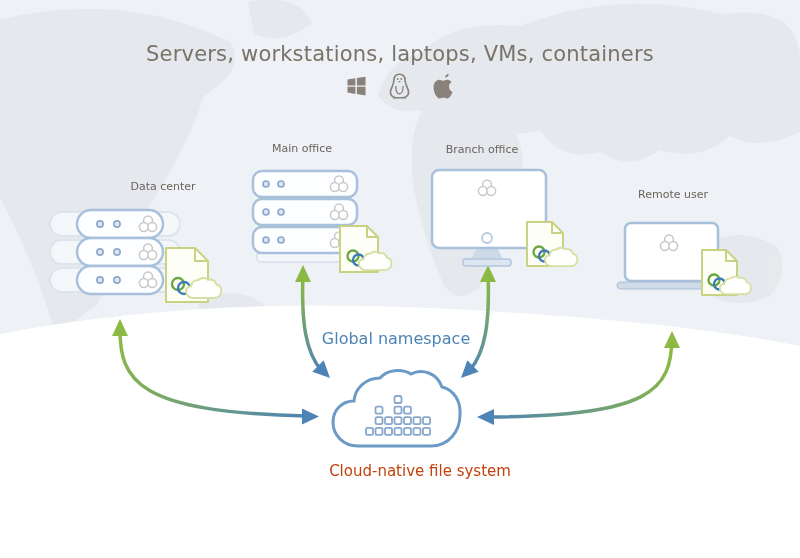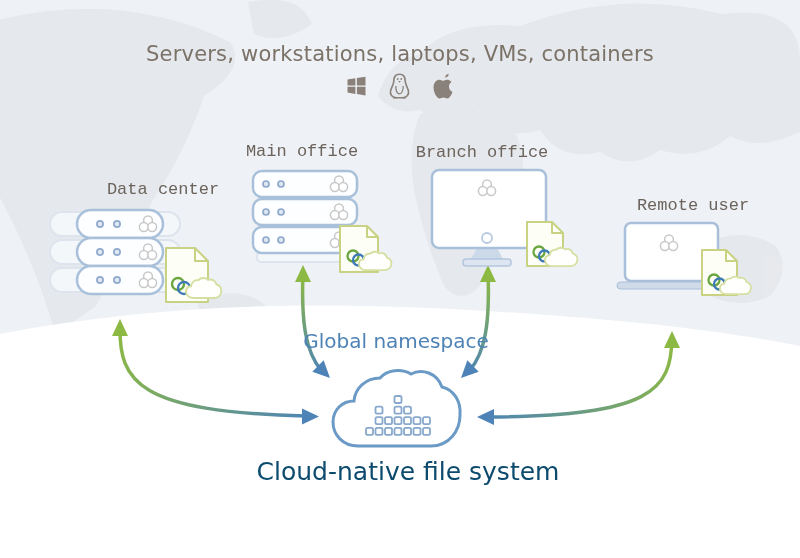--- a/index.html
+++ b/index.html
@@ -4,29 +4,29 @@
 <style>
   html,body{margin:0;padding:0;background:#ffffff;}
   #stage{
     position:relative;width:800px;height:534px;overflow:hidden;
     background:#eef1f5;
     font-family:"DejaVu Sans","Liberation Sans",sans-serif;
   }
   .abs{position:absolute;}
   .ctr{transform:translateX(-50%);white-space:nowrap;}
   #title{left:400px;top:42px;font-size:21px;color:#7b7268;letter-spacing:.2px;}
-  .node-label{font-size:17px;color:#6b635c;font-family:Liberation Mono, monospace;}
-  #namespace-label{left:396px;top:329px;font-size:20px;color:#4d83b5;}
-  #caption{left:408px;top:457px;font-size:25px;line-height:29px;color:#0c4a6e;text-align:center;}
+  .node-label{font-size:11px;color:#6b635c;}
+  #namespace-label{left:396px;top:329px;font-size:16px;color:#4d83b5;}
+  #caption{left:420px;top:457px;font-size:15px;line-height:29px;color:#c2410c;text-align:center;}
   #platform-icons{left:400px;top:73px;display:flex;gap:22px;align-items:center;}
   svg{display:block;}
   .lbl-dc{left:123px;top:180px;margin-left:40px;}
   .lbl-mo{left:302px;top:142px;}
   .lbl-bo{left:482px;top:143px;}
-  .lbl-ru{left:673px;top:196px;margin-left:20px;}
+  .lbl-ru{left:673px;top:188px;}
 </style>
 </head>
 <body>
 
 <div id="stage">
 
   <svg class="abs" style="left:0;top:0" width="800" height="558" viewBox="0 0 800 558">
     <g fill="#e5e8ec" stroke="none" opacity="0.9">
       <path d="M-10,22 Q120,-12 230,42 Q248,68 204,96 Q186,150 152,202 Q122,258 96,306 Q72,322 56,336 Q32,252 -10,180 Z"></path>
       <path d="M248,2 Q300,-8 312,24 Q282,46 254,34 Z"></path>

